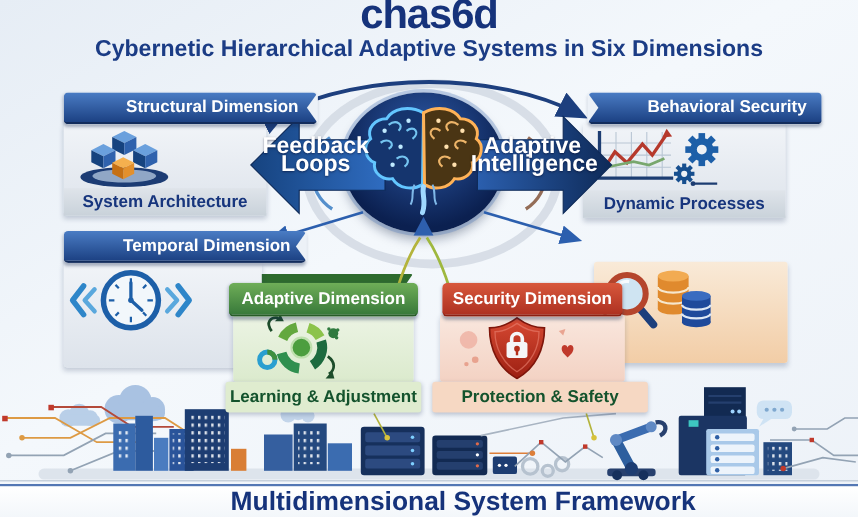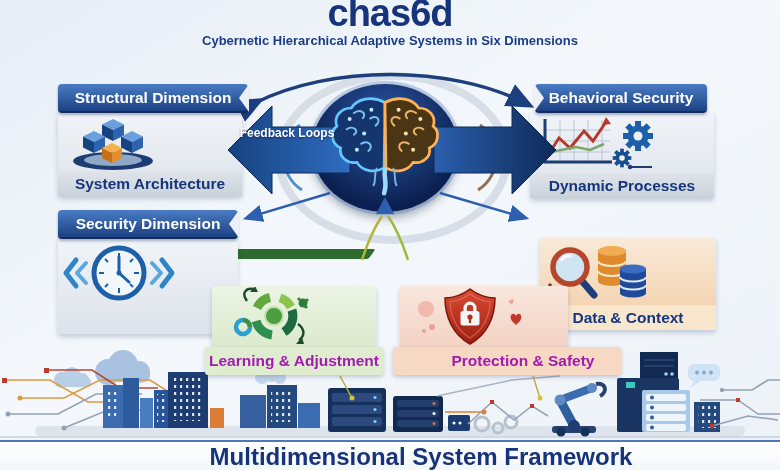--- a/index.html
+++ b/index.html
@@ -3,52 +3,52 @@
 <meta charset="utf-8">
 <style>
   html,body{margin:0;padding:0;}
   body{font-family:"Liberation Sans",sans-serif;background:#dfe6ee;}
   #canvas{position:relative;width:780px;height:470px;overflow:hidden;
     background:linear-gradient(150deg,#e6edf5 0%,#f4f8fc 45%,#edf2f8 100%);}
   .abs{position:absolute;}
   
   .title{left:0;top:-8px;width:780px;text-align:center;font-size:38px;font-weight:bold;
     color:#16337b;letter-spacing:-1px;}
-  .subtitle{left:0;top:33px;width:780px;text-align:center;font-size:13px;font-weight:bold;color:#1b3c85;}
+  .subtitle{left:0;top:33px;width:780px;text-align:center;font-size:21px;font-weight:bold;color:#1b3c85;}
   
   .dim-header{height:27px;line-height:27px;text-align:center;color:#fff;font-size:15.5px;
     font-weight:bold;border-radius:4px;box-shadow:0 2px 3px rgba(20,40,80,.35);z-index:5;}
-  .hdr-blue{background:linear-gradient(#4a7cc4,#1c4183);border-bottom:2px solid #122c5c;}
+  .hdr-blue{background:linear-gradient(#4a7cc4,#1c4183);border-bottom:2px solid #122c5c;padding-left:40px;}
   .hdr-green{background:linear-gradient(#6fae58,#38793a);border-bottom:2px solid #275c28;}
   .hdr-red{background:linear-gradient(#d8583c,#ae3121);border-bottom:2px solid #8c1f12;}
   .hdr-orange{background:linear-gradient(#dd7a33,#bb5519);border-bottom:2px solid #94400f;}
   .notch-r::after{content:'';position:absolute;right:-1px;top:50%;transform:translateY(-50%);
     border-top:14px solid transparent;border-bottom:14px solid transparent;border-right:10px solid #ecf1f7;}
   .notch-l::before{content:'';position:absolute;left:-1px;top:50%;transform:translateY(-50%);
     border-top:14px solid transparent;border-bottom:14px solid transparent;border-left:10px solid #ecf1f7;}
   
   .panel{border-radius:3px;box-shadow:0 3px 5px rgba(30,50,90,.22);z-index:4;}
   .panel-gray{background:linear-gradient(#f1f4f8,#dde3eb);}
   .panel-peach{background:linear-gradient(#f9ead8,#f2cda6);}
   .panel-green{background:linear-gradient(#ecf4e4,#dbeacd);}
   .panel-red{background:linear-gradient(#f9e7de,#f3d2c3);}
   .caption{position:absolute;left:0;bottom:0;width:100%;height:25px;line-height:25px;text-align:center;
     font-size:15.5px;font-weight:bold;color:#17357d;}
   .cap-gray{background:linear-gradient(#dfe4ea,#c9d2da);}
   .cap-peach{background:#f8e6cd;}
   .cap-bar{height:28px;line-height:28px;text-align:center;font-size:15.5px;font-weight:bold;
-    color:#a21caf;border-radius:3px;box-shadow:0 2px 4px rgba(30,50,90,.25);z-index:5;}
+    color:#14532d;border-radius:3px;box-shadow:0 2px 4px rgba(30,50,90,.25);z-index:5;}
   .icon-wrap{position:absolute;left:0;top:2px;width:100%;text-align:center;}
   
   .halo{left:275px;top:72px;width:220px;height:156px;border-radius:50%;
     border:8px solid #d2d9e3;opacity:.85;z-index:1;}
   .ellipse{left:312px;top:84px;width:146px;height:128px;border-radius:50%;z-index:3;
     background:radial-gradient(circle at 50% 32%,#2d5aa8,#0b2050 72%);
     box-shadow:0 0 0 3px rgba(90,130,190,.35),0 6px 10px rgba(10,25,60,.35);}
-  .arrow-label{z-index:6;color:#fff;font-weight:bold;font-size:12px;line-height:16px;
+  .arrow-label{z-index:6;color:#fff;font-weight:bold;font-size:21px;line-height:16px;
     text-align:center;text-shadow:0 1px 2px rgba(0,0,30,.5);}
   .green-lid{left:214px;top:249px;width:158px;height:10px;background:#2e6b2e;
     transform:skewX(-35deg);border-radius:2px;z-index:3;}
   
   .footer{left:0;top:440px;width:780px;height:30px;background:linear-gradient(#ffffff,#f2f6fa);
     border-top:2px solid #5377b4;z-index:8;}
   .footer-text{width:100%;text-align:center;line-height:29px;font-size:24px;font-weight:bold;color:#16337b;padding-left:31px;}
   svg{display:block;}
 </style>
 </head>
@@ -125,21 +125,21 @@
         <use href="#gear" transform="translate(92,44) scale(0.62)" fill="#174f8f"></use>
         <circle cx="92" cy="44" r="2.8" fill="#eef1f5"></circle>
         <line x1="100" y1="53" x2="122" y2="53" stroke="#1d3d72" stroke-width="2"></line>
         <circle cx="100" cy="53" r="2.2" fill="#1d3d72"></circle>
       </svg>
     </div>
     <div class="caption cap-gray">Dynamic Processes</div>
   </div>
 
   <div class="abs dim-header hdr-blue notch-r" style="left:58px;top:210px;width:180px;">
-    <span>Security Dimension</span>
+    <span>Temporal Dimension</span>
   </div>
   <div class="abs panel panel-gray" style="left:58px;top:238px;width:180px;height:96px;">
     <div class="icon-wrap" style="top:4px;">
       <svg width="122" height="62" viewBox="0 0 122 62">
         <polyline points="18,18 8,31 18,44" stroke="#2e86c9" stroke-width="5" fill="none" stroke-linecap="round" stroke-linejoin="round"></polyline>
         <polyline points="28,21 19,31 28,41" stroke="#5aa8dd" stroke-width="4" fill="none" stroke-linecap="round" stroke-linejoin="round"></polyline>
         <polyline points="104,18 114,31 104,44" stroke="#2e86c9" stroke-width="5" fill="none" stroke-linecap="round" stroke-linejoin="round"></polyline>
         <polyline points="94,21 103,31 94,41" stroke="#5aa8dd" stroke-width="4" fill="none" stroke-linecap="round" stroke-linejoin="round"></polyline>
         <circle cx="61" cy="31" r="25" fill="#f2f7fb" stroke="#1d5fa8" stroke-width="5"></circle>
         <g stroke="#1d5fa8" stroke-width="2">
@@ -179,24 +179,26 @@
         <g>
           <line x1="42" y1="40" x2="54" y2="54" stroke="#1c3f7c" stroke-width="7" stroke-linecap="round"></line>
           <circle cx="30" cy="26" r="17" fill="#cfe4f2" stroke="#b5452c" stroke-width="5.5"></circle>
           <path d="M21,20 A11,11 0 0 1 32,15" stroke="#ffffff" stroke-width="3" fill="none" opacity="0.8"></path>
         </g>
         <circle cx="10" cy="44" r="1.8" fill="#7a3b22"></circle>
         <circle cx="15" cy="49" r="1.5" fill="#7a3b22"></circle>
         <circle cx="9" cy="52" r="1.3" fill="#7a3b22"></circle>
       </svg>
     </div>
-    <div class="caption cap-peach">Data &amp; Context</div>
   </div>
 
   <div class="abs green-lid"></div>
+  <div class="abs dim-header hdr-green" style="left:208px;top:257px;width:172px;height:29px;line-height:29px;border-radius:5px;">
+    <span>Adaptive Dimension</span>
+  </div>
   <div class="abs panel panel-green" style="left:212px;top:286px;width:164px;height:61px;">
     <div class="icon-wrap" style="top:1px;">
       <svg width="120" height="58" viewBox="0 0 120 58">
         <g transform="translate(62,29)">
           <path d="M18,-6 A19,19 0 0 1 10,16" stroke="#1d6b3f" stroke-width="9" fill="none"></path>
           <path d="M-2,19 A19,19 0 0 1 -18,5" stroke="#2f8f4f" stroke-width="9" fill="none"></path>
           <path d="M-17,-8 A19,19 0 0 1 -4,-18.5" stroke="#63a83e" stroke-width="9" fill="none"></path>
           <path d="M6,-18 A19,19 0 0 1 17,-9" stroke="#8cc34b" stroke-width="9" fill="none"></path>
           <circle r="9" fill="#4c9e3f" stroke="#bfe0ae" stroke-width="2"></circle>
           <circle cx="-31" cy="11" r="7" stroke="#2a9fd0" stroke-width="4.5" fill="none"></circle>
@@ -208,20 +210,23 @@
           <circle cx="29" cy="-13" r="4.5" fill="#2f7a3f"></circle>
           <circle cx="33" cy="-16" r="1.6" fill="#2f7a3f"></circle>
           <circle cx="25" cy="-17" r="1.6" fill="#2f7a3f"></circle>
           <circle cx="32" cy="-9" r="1.6" fill="#2f7a3f"></circle>
         </g>
       </svg>
     </div>
   </div>
   <div class="abs cap-bar" style="left:205px;top:347px;width:178px;background:#dfeccf;">Learning &amp; Adjustment</div>
 
+  <div class="abs dim-header hdr-red" style="left:402px;top:257px;width:164px;height:29px;line-height:29px;border-radius:5px;">
+    <span>Security Dimension</span>
+  </div>
   <div class="abs panel panel-red" style="left:400px;top:286px;width:168px;height:61px;">
     <div class="icon-wrap" style="top:1px;">
       <svg width="140" height="58" viewBox="0 0 140 58">
         <defs>
           <linearGradient id="shgrad" x1="0" y1="0" x2="0" y2="1">
             <stop offset="0" stop-color="#d84a33"></stop>
               <stop offset="1" stop-color="#9c1f12"></stop>
           </linearGradient>
         </defs>
         <circle cx="26" cy="22" r="8" fill="#eeb3a4" opacity="0.85"></circle>
@@ -233,21 +238,21 @@
           <path d="M-6.5,-5 L-6.5,-8 A6.5,6.5 0 0 1 6.5,-8 L6.5,-5 L3.2,-5 L3.2,-8 A3.2,3.2 0 0 0 -3.2,-8 L-3.2,-5 Z" fill="#f5f6f8"></path>
           <rect x="-9.5" y="-5" width="19" height="14.5" rx="2.5" fill="#f5f6f8"></rect>
           <circle cx="0" cy="1" r="2.6" fill="#b3301c"></circle>
           <rect x="-1.1" y="2.5" width="2.2" height="4.5" fill="#b3301c"></rect>
         </g>
         <path d="M112,34 C108,28 114,24 116,29 C118,24 124,28 120,34 L116,38 Z" fill="#c0392b"></path>
         <path d="M108,14 L114,12 L112,18 Z" fill="#e5957f" opacity="0.8"></path>
       </svg>
     </div>
   </div>
-  <div class="abs cap-bar" style="left:393px;top:347px;width:196px;background:#f6d8c3;padding-left:32px;">Protection &amp; Safety</div>
+  <div class="abs cap-bar" style="left:393px;top:347px;width:196px;background:#f6d8c3;">Protection &amp; Safety</div>
 
   <svg class="abs" style="left:210px;top:60px;z-index:4;" width="360" height="205" viewBox="0 0 360 205">
     <defs>
       <linearGradient id="lgrad" x1="0" y1="0" x2="1" y2="0">
         <stop offset="0" stop-color="#16437f"></stop>
           <stop offset="1" stop-color="#2f6cc0"></stop>
       </linearGradient>
       <linearGradient id="rgrad" x1="0" y1="0" x2="1" y2="0">
         <stop offset="0" stop-color="#2b5fae"></stop>
           <stop offset="1" stop-color="#0e2a58"></stop>
@@ -298,20 +303,21 @@
         <circle cx="98" cy="46" r="2.2"></circle>
         <circle cx="106" cy="64" r="2.2"></circle>
         <circle cx="90" cy="20" r="2.2"></circle>
       </g>
     <path d="M75,86 C73,94 78,100 74,112" stroke="#9fd8ff" stroke-width="5" fill="none" stroke-linecap="round"></path>
     <path d="M66,84 C62,92 66,98 62,104" stroke="#7fb8e8" stroke-width="2" fill="none"></path>
     <path d="M84,84 C88,92 84,98 88,104" stroke="#7fb8e8" stroke-width="2" fill="none"></path>
   </svg>
 
   <div class="abs arrow-label" style="left:237px;top:125px;width:100px;">Feedback Loops</div>
+  <div class="abs arrow-label" style="left:428px;top:125px;width:112px;">Adaptive Intelligence</div>
 
   <svg class="abs" style="left:0;top:350px;z-index:2;" width="780" height="95" viewBox="0 0 780 95">
     <defs>
       <pattern id="win" width="6" height="7" patternUnits="userSpaceOnUse">
         <rect width="2.2" height="3" fill="#ffffff" opacity="0.85"></rect>
       </pattern>
     </defs>
     <rect x="35" y="76" width="710" height="10" rx="5" fill="#dde4ec"></rect>
     <line x1="0" y1="87" x2="780" y2="87" stroke="#c6d0db" stroke-width="1.5"></line>
 

